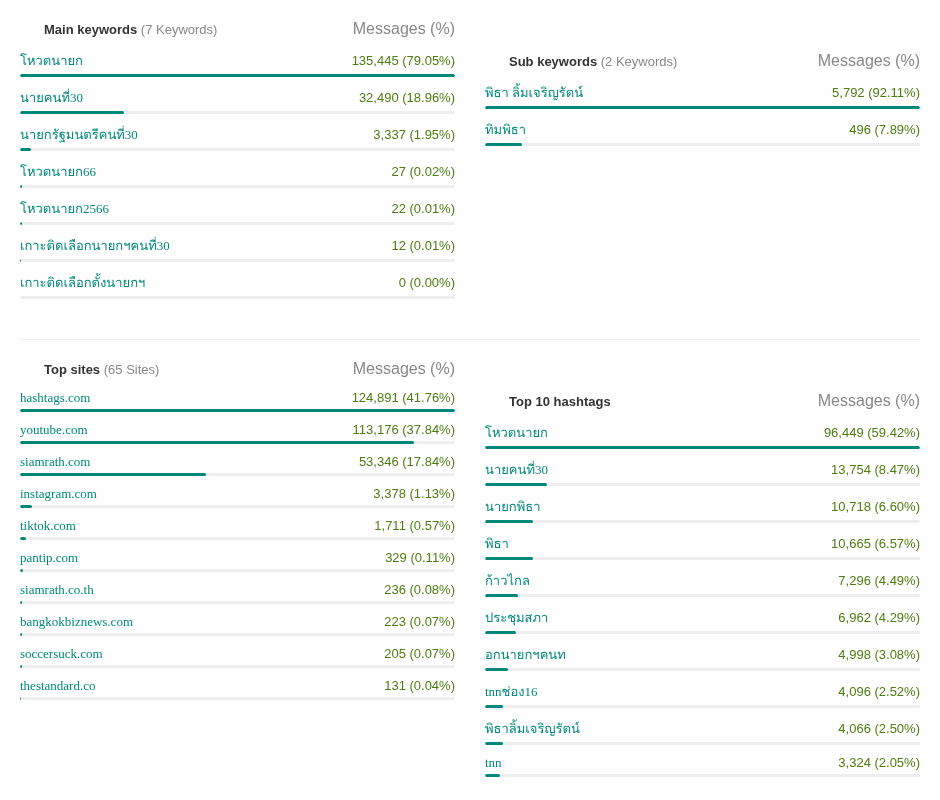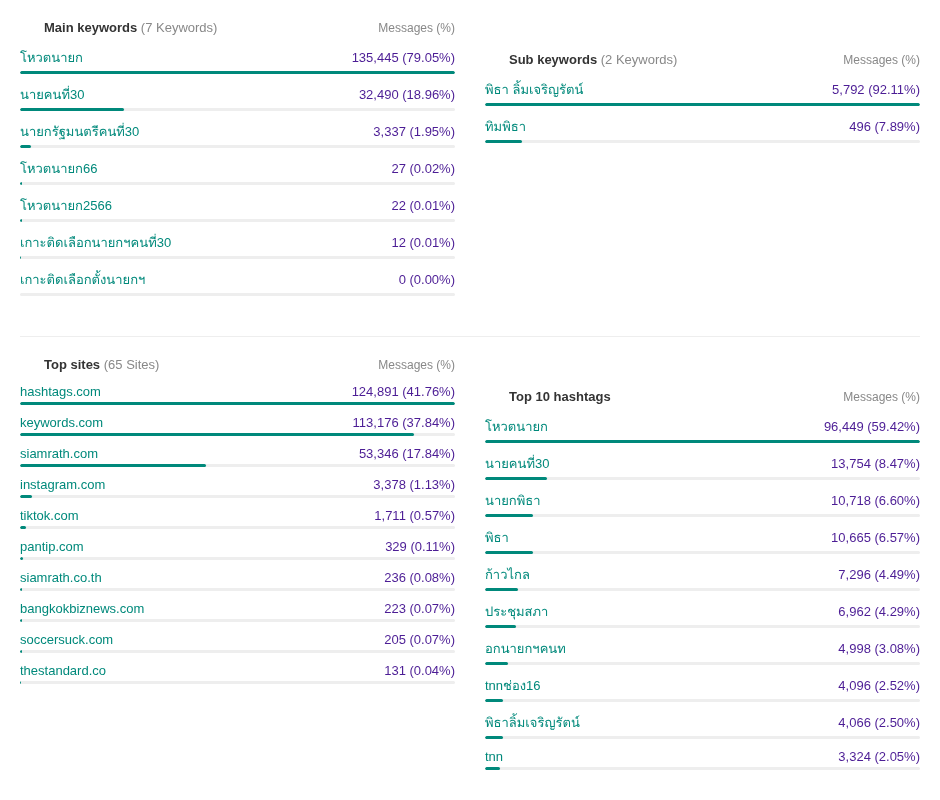--- a/index.html
+++ b/index.html
@@ -28,41 +28,41 @@
       margin-bottom: 12px;
       border-bottom: none;
       padding-left: 24px;
     }
     .section-subtitle {
       font-weight: 400;
       font-size: 13px;
       color: #888;
     }
     .section-col-label {
-      font-size: 12px;
+      font-size: 16px;
       color: #888;
     }
     .keyword-item {
       margin-bottom: 10px;
     }
     .keyword-row {
       display: flex;
       justify-content: space-between;
       align-items: baseline;
       margin-bottom: 3px;
     }
     .keyword-label {
       color: #00897b;
       font-size: 13px;
       cursor: pointer;
     }
-    .keyword-label.teal { color: #00897b; }
+    .keyword-label.teal { color: #00897b; font-family: Liberation Serif, serif; }
     .keyword-value {
       font-size: 13px;
-      color: #4c1d95;
+      color: #4d7c0f;
       white-space: nowrap;
     }
     .bar-container {
       width: 100%;
       height: 3px;
       background: #eee;
       border-radius: 2px;
       overflow: hidden;
     }
     .bar-fill {
@@ -204,21 +204,21 @@
           <div class="keyword-row">
             <span class="keyword-label teal">hashtags.com</span>
             <span class="keyword-value">124,891 (41.76%)</span>
           </div>
           <div class="bar-container">
             <div class="bar-fill" style="width: 100%;"></div>
           </div>
         </div>
         <div class="keyword-item">
           <div class="keyword-row">
-            <span class="keyword-label teal">keywords.com</span>
+            <span class="keyword-label teal">youtube.com</span>
             <span class="keyword-value">113,176 (37.84%)</span>
           </div>
           <div class="bar-container">
             <div class="bar-fill" style="width: 90.6%;"></div>
           </div>
         </div>
         <div class="keyword-item">
           <div class="keyword-row">
             <span class="keyword-label teal">siamrath.com</span>
             <span class="keyword-value">53,346 (17.84%)</span>

